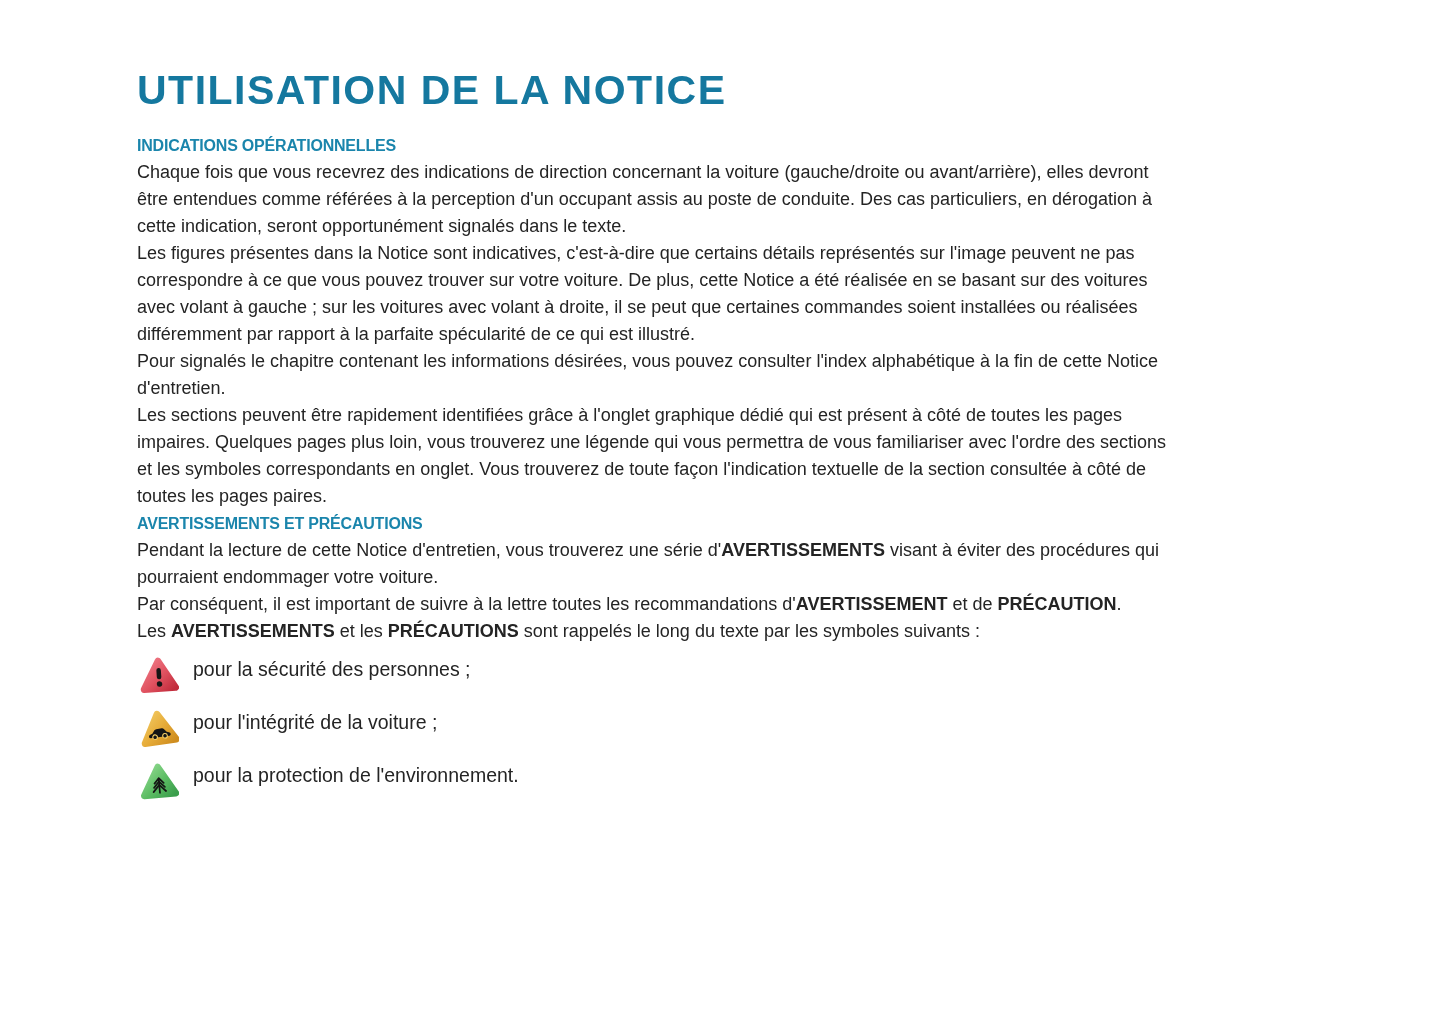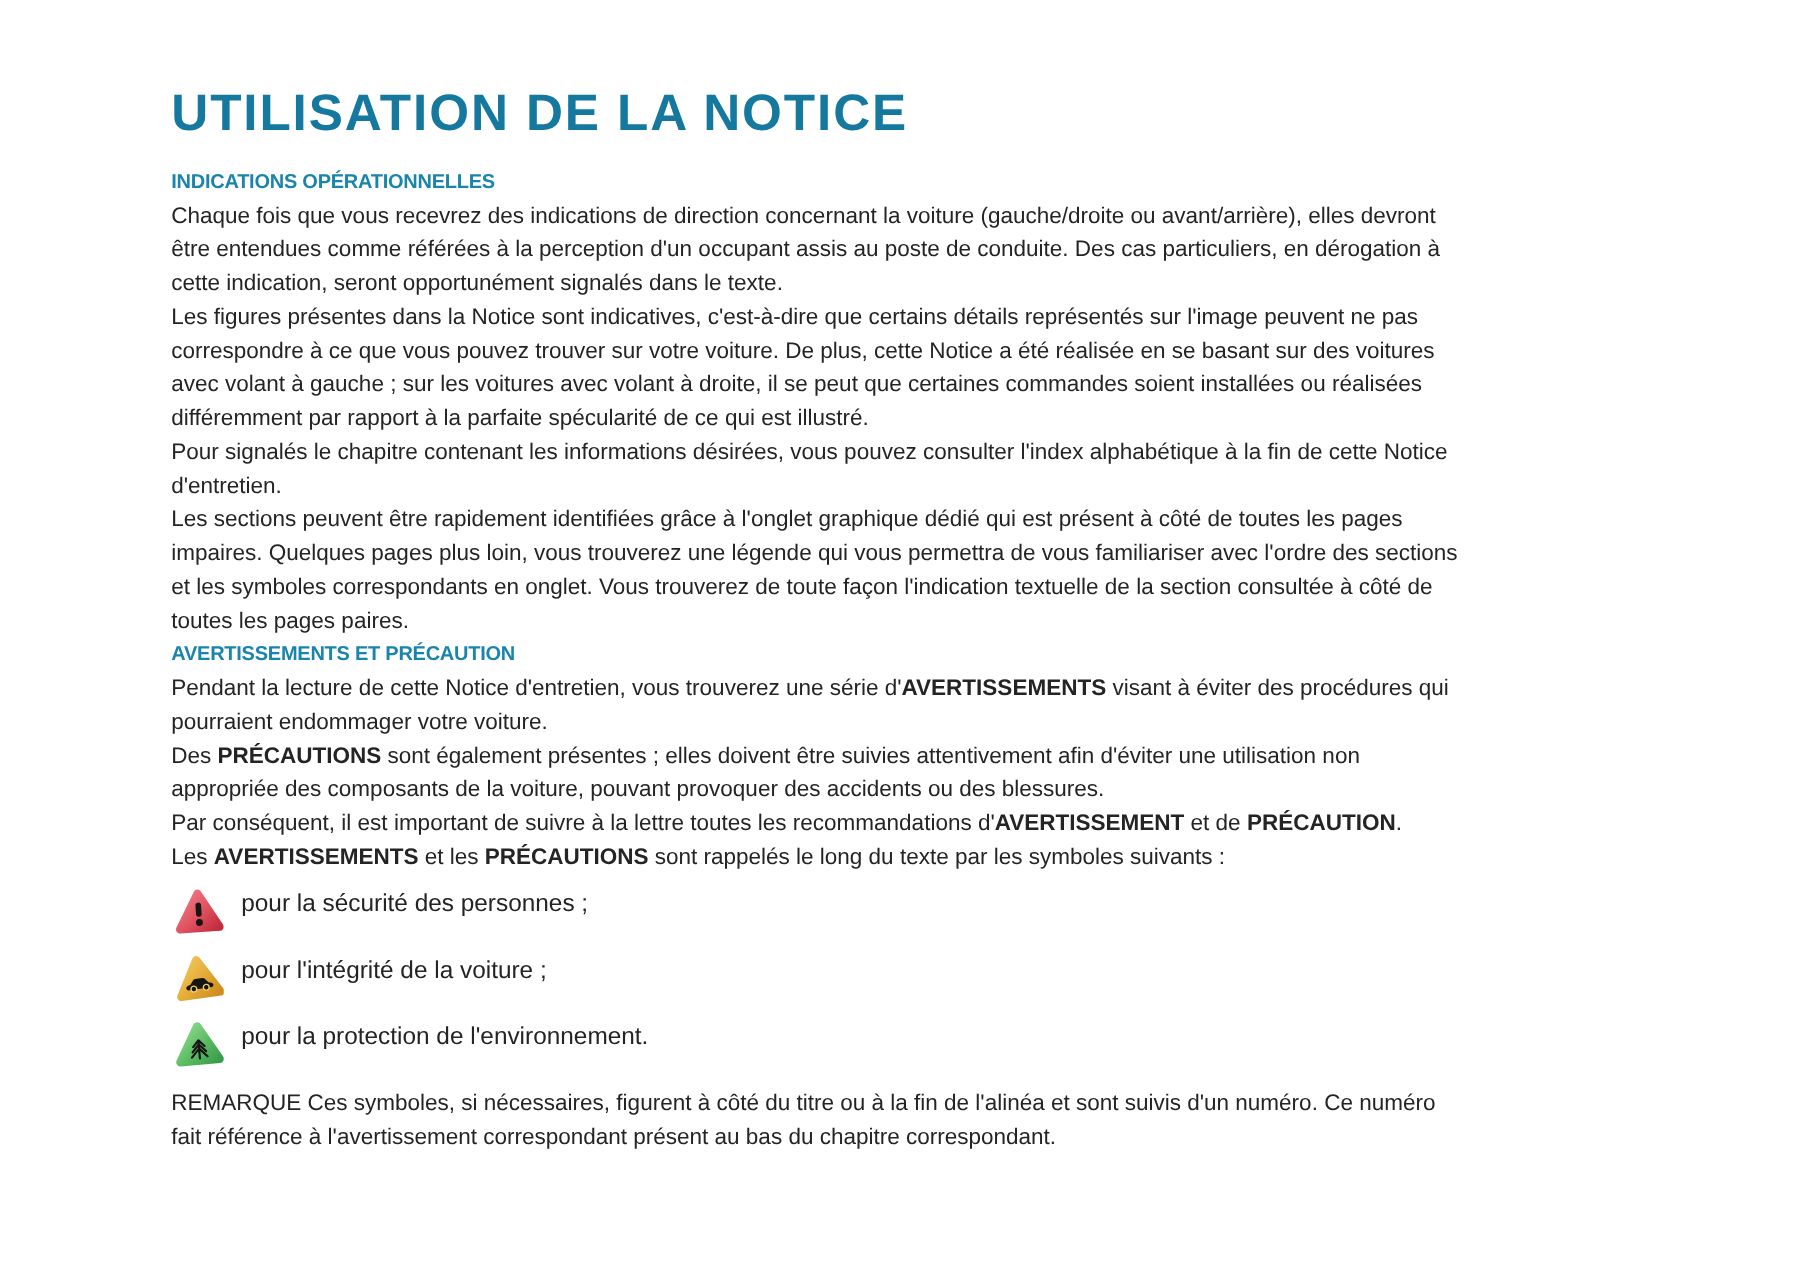--- a/index.html
+++ b/index.html
@@ -55,25 +55,24 @@
 
   <h1 class="title">UTILISATION DE LA NOTICE</h1>
 
   <h2 class="section-heading">INDICATIONS OPÉRATIONNELLES</h2>
 
   <p class="body">Chaque fois que vous recevrez des indications de direction concernant la voiture (gauche/droite ou avant/arrière), elles devront être entendues comme référées à la perception d'un occupant assis au poste de conduite. Des cas particuliers, en dérogation à cette indication, seront opportunément signalés dans le texte.</p>
   <p class="body">Les figures présentes dans la Notice sont indicatives, c'est-à-dire que certains détails représentés sur l'image peuvent ne pas correspondre à ce que vous pouvez trouver sur votre voiture. De plus, cette Notice a été réalisée en se basant sur des voitures avec volant à gauche ; sur les voitures avec volant à droite, il se peut que certaines commandes soient installées ou réalisées différemment par rapport à la parfaite spécularité de ce qui est illustré.</p>
   <p class="body">Pour signalés le chapitre contenant les informations désirées, vous pouvez consulter l'index alphabétique à la fin de cette Notice d'entretien.</p>
   <p class="body">Les sections peuvent être rapidement identifiées grâce à l'onglet graphique dédié qui est présent à côté de toutes les pages impaires. Quelques pages plus loin, vous trouverez une légende qui vous permettra de vous familiariser avec l'ordre des sections et les symboles correspondants en onglet. Vous trouverez de toute façon l'indication textuelle de la section consultée à côté de toutes les pages paires.</p>
 
-  <h2 class="section-heading">AVERTISSEMENTS ET PRÉCAUTION</h2>
+  <h2 class="section-heading">AVERTISSEMENTS ET PRÉCAUTIONS</h2>
 
   <p class="body"><span>Pendant la lecture de cette Notice d'entretien, vous trouverez une série d'</span><span class="b">AVERTISSEMENTS</span><span> visant à éviter des procédures qui pourraient endommager votre voiture.</span></p>
 
-  <p class="body"><span>Des </span><span class="b">PRÉCAUTIONS</span><span> sont également présentes ; elles doivent être suivies attentivement afin d'éviter une utilisation non appropriée des composants de la voiture, pouvant provoquer des accidents ou des blessures.</span></p>
 
   <p class="body"><span>Par conséquent, il est important de suivre à la lettre toutes les recommandations d'</span><span class="b">AVERTISSEMENT</span><span> et de </span><span class="b">PRÉCAUTION</span><span>.</span></p>
 
   <p class="body"><span>Les </span><span class="b">AVERTISSEMENTS</span><span> et les </span><span class="b">PRÉCAUTIONS</span><span> sont rappelés le long du texte par les symboles suivants :</span></p>
 
   <div class="symbol-row">
     <span class="icon">
       <svg width="40" height="40" viewBox="0 0 48 48">
         <defs>
           <linearGradient id="gradR" x1="0" y1="0" x2="1" y2="1">
@@ -132,15 +131,14 @@
             <path d="M18.5 25.5 L24 19.5 L29.5 25.5"></path>
             <path d="M17.5 30.5 L24 23.5 L30.5 30.5"></path>
             <path d="M16.5 35.5 L24 27.5 L31.5 35.5"></path>
           </g>
         </g>
       </svg>
     </span>
     <span class="symbol-label">pour la protection de l'environnement.</span>
   </div>
 
-  <p class="body remark">REMARQUE Ces symboles, si nécessaires, figurent à côté du titre ou à la fin de l'alinéa et sont suivis d'un numéro. Ce numéro fait référence à l'avertissement correspondant présent au bas du chapitre correspondant.</p>
 
 </div>
 
 </body></html>

